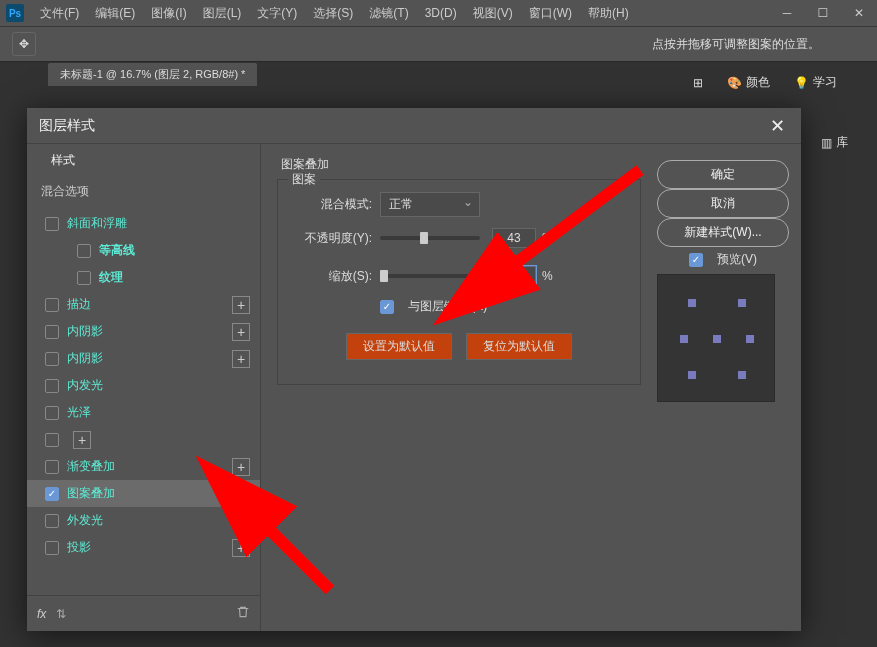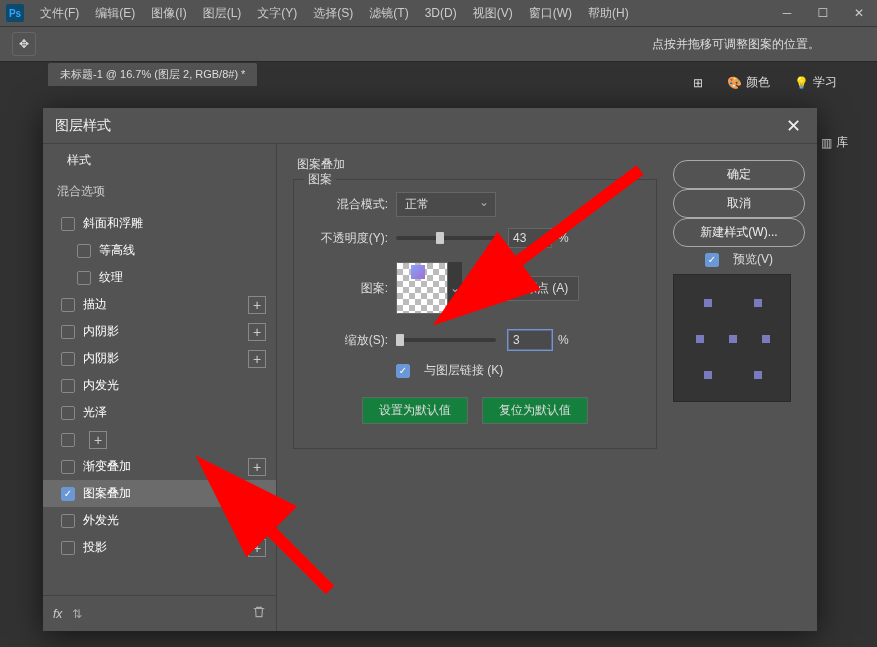--- a/index.html
+++ b/index.html
@@ -11,63 +11,63 @@
 .win-btn { width:36px; height:26px; display:flex; align-items:center; justify-content:center; color:#ccc; cursor:pointer;}
 .options-bar { height:36px; background:#535353; border-top:1px solid #383838; border-bottom:1px solid #282828; display:flex; align-items:center; padding:0 12px; }
 .move-icon { width:24px; height:24px; display:flex; align-items:center; justify-content:center; border:1px solid #666; border-radius:3px;}
 .options-hint { margin-left:auto; margin-right:45px; color:#ddd; font-size:12px;}
 .tab-bar { height:24px; background:#323232; display:flex; align-items:center; padding-left:48px;}
 .doc-tab { background:#535353; padding:4px 12px; color:#ddd; font-size:11px; border-radius:2px 2px 0 0;}
 .right-panels { position:absolute; right:0; top:62px; width:200px; height:80px; }
 .panel-icon-row { display:flex; gap:8px; padding:8px; justify-content:flex-start; align-items:center;}
 .panel-btn { display:flex; align-items:center; gap:4px; padding:4px 8px; color:#ddd; cursor:pointer;}
 .lib-btn { position:absolute; right:2px; top:128px; width:60px; padding:6px; display:flex; align-items:center; gap:4px; color:#ddd;}
-.dialog { position:absolute; left:43px; top:108px; width:774px; height:523px; background:#535353; box-shadow:0 4px 30px rgba(0,0,0,.6); }
+.dialog { position:absolute; left:27px; top:108px; width:774px; height:523px; background:#535353; box-shadow:0 4px 30px rgba(0,0,0,.6); }
 .dlg-title { height:36px; display:flex; align-items:center; padding:0 12px; font-size:14px; color:#eee; border-bottom:1px solid #424242;}
 .dlg-close { margin-left:auto; font-size:18px; cursor:pointer; color:#eee; padding:0 4px;}
 .dlg-body { display:flex; height:calc(100% - 36px); }
 .styles-col { width:234px; background:#535353; border-right:1px solid #424242; display:flex; flex-direction:column;}
 .styles-header { padding:8px 24px; color:#eee; }
 .styles-sub { padding:6px 14px 10px; color:#ccc; }
 .style-list { flex:1; overflow:auto;}
 .style-item { display:flex; align-items:center; height:27px; padding:0 10px 0 18px; cursor:pointer;}
-.style-item.sub { padding-left:34px;}
+.style-item.sub { padding-left:50px;font-weight:bold;}
 .style-item.active { background:#6b6b6b;}
 .style-check { width:14px; height:14px; border:1px solid #888; border-radius:2px; margin-right:8px; display:flex; align-items:center; justify-content:center;}
 .style-check.checked { background:#6a97d5; border-color:#6a97d5;}
 .style-check.checked::after { content:"✓"; color:#fff; font-size:10px; line-height:1;}
-.style-label { flex:1; color:#ffffff;}
+.style-label { flex:1; color:#5eead4;}
 .style-add { width:18px; height:18px; border:1px solid #888; display:flex; align-items:center; justify-content:center; color:#ccc; font-size:14px; margin-left:6px;}
 .styles-footer { height:36px; display:flex; align-items:center; padding:0 10px; gap:10px; border-top:1px solid #424242;}
 .fx-label { font-style:italic; color:#ccc;}
 .trash { margin-left:auto; }
 .settings-col { flex:1; padding:12px 16px 0 16px; position:relative;}
 .section-title { color:#ddd; margin-bottom:6px; padding-left:4px;}
 .pattern-box { border:1px solid #424242; padding:12px 14px 24px 14px; margin-top:4px; position:relative;}
 .pattern-box-label { position:absolute; top:-9px; left:10px; background:#535353; padding:0 4px; color:#ddd; font-size:12px;}
 .form-row { display:flex; align-items:center; margin-bottom:10px; height:24px;}
 .form-label { width:80px; text-align:right; margin-right:8px; color:#ddd;}
 .select-box { background:#4a4a4a; border:1px solid #666; padding:3px 22px 3px 8px; color:#ddd; position:relative; min-width:100px; cursor:pointer;}
 .select-box::after { content:"⌄"; position:absolute; right:6px; top:2px; color:#aaa;}
 .slider-track { width:100px; height:4px; background:#3a3a3a; border-radius:2px; position:relative;}
 .slider-thumb { position:absolute; top:-4px; width:8px; height:12px; background:#ccc; border-radius:1px;}
-.num-input { width:44px; background:#4a4a4a; border:1px solid #666; color:#ddd; padding:2px 4px; }
+.num-input { width:44px; background:#4a4a4a; border:1px solid #666; color:#ddd; padding:2px 4px; text-align:center;}
 .num-input.focused { border-color:#668; outline:1px solid #6a97d5;}
 .unit { margin-left:6px; color:#ddd;}
 .pattern-row { display:flex; align-items:center; margin:12px 0 6px;}
 .pattern-swatch { width:52px; height:52px; border:1px solid #666;
   background-image: linear-gradient(45deg,#bbb 25%,transparent 25%),linear-gradient(-45deg,#bbb 25%,transparent 25%),linear-gradient(45deg,transparent 75%,#bbb 75%),linear-gradient(-45deg,transparent 75%,#bbb 75%);
   background-size:12px 12px; background-position:0 0,0 6px,6px -6px,-6px 0; background-color:#fff; position:relative;}
 .pattern-swatch::before { content:""; position:absolute; top:2px; left:14px; width:14px; height:14px; background:linear-gradient(135deg,#88a0ff,#a070d0);}
 .pattern-dd { width:14px; height:52px; background:#3a3a3a; display:flex; align-items:center; justify-content:center; color:#aaa;}
 .snap-btn { width:20px; height:20px; border:1px solid #666; display:flex; align-items:center; justify-content:center; margin-left:10px; color:#ccc; font-size:10px;}
 .origin-btn { margin-left:10px; background:#4a4a4a; border:1px solid #666; padding:3px 10px; color:#ddd; cursor:pointer;}
 .link-row { display:flex; align-items:center; gap:6px; margin-left:88px; margin-top:2px;}
 .default-row { display:flex; gap:14px; margin-top:18px; justify-content:center;}
-.default-btn { background:#15803d; border:1px solid #666; padding:4px 16px; color:#ddd; cursor:pointer;}
+.default-btn { background:#c2410c; border:1px solid #666; padding:4px 16px; color:#ddd; cursor:pointer;}
 .actions-col { width:144px; padding:16px 12px 0 0; display:flex; flex-direction:column; }
 .pill-btn { border:1px solid #aaa; border-radius:14px; padding:5px 0; text-align:center; color:#eee; cursor:pointer; background:transparent;}
 .preview-row { display:flex; align-items:center; gap:6px; justify-content:center; margin-top:4px;}
 .preview-box { width:118px; height:128px; background:#343434; border:1px solid #2a2a2a; margin-top:6px; position:relative;}
 .pv-sq { position:absolute; width:8px; height:8px; background:#7a7abf;}
 .arrow { position:absolute; pointer-events:none;}
 .icon-svg { width:14px; height:14px; }
 </style>
 </head>
 <body>
@@ -202,27 +202,20 @@
 
         <div class="form-row">
           <div class="form-label">不透明度(Y):</div>
           <div class="slider-track">
               <div class="slider-thumb" style="left:40px;"></div>
             </div>
           <div class="num-input" style="margin-left:12px;">43</div>
           <span class="unit">%</span>
         </div>
 
-        <div class="pattern-row">
-          <div class="form-label" style="width:80px;">图案:</div>
-          <div class="pattern-swatch"></div>
-          <div class="pattern-dd">⌄</div>
-          <div class="snap-btn">↵</div>
-          <div class="origin-btn">紧原点 (A)</div>
-        </div>
 
         <div class="form-row" style="margin-top:14px;">
           <div class="form-label">缩放(S):</div>
           <div class="slider-track">
               <div class="slider-thumb" style="left:0px;"></div>
             </div>
           <div class="num-input focused" style="margin-left:12px;">3</div>
           <span class="unit">%</span>
         </div>
 

